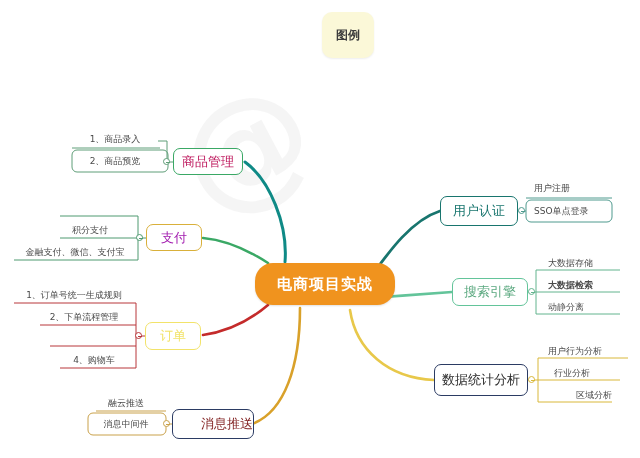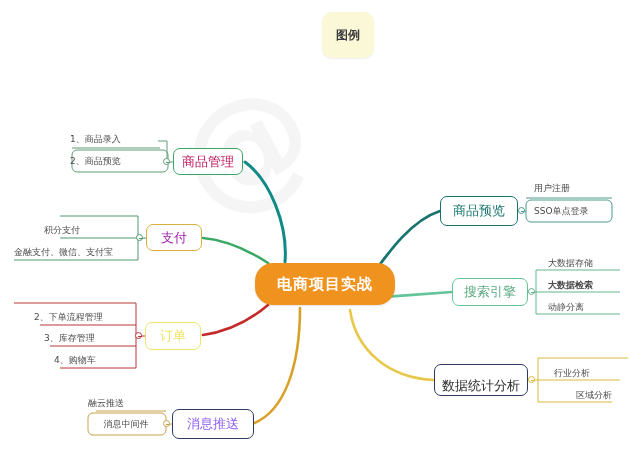--- a/index.html
+++ b/index.html
@@ -44,21 +44,21 @@
     font-size:13px;
   }
   .leaf{
     position:absolute;
     white-space:nowrap;
     font-size:9px;
     color:#4a4a4a;
     display:flex;align-items:center;
   }
   .leaf.right{justify-content:flex-start;}
-  .leaf.left{justify-content:flex-start;}
+  .leaf.left{justify-content:center;}
   .legend{
     position:absolute;
     background:#fbf8d8;
     border-radius:10px;
     display:flex;align-items:center;justify-content:center;
     font-size:12px;color:#3c3c3c;font-weight:bold;
     box-shadow:0 1px 2px rgba(0,0,0,0.07);
   }
   .dot{
     position:absolute;
@@ -157,42 +157,42 @@
   <div class="leaf left" style="left:14px;top:245px;width:122px;height:14px;">
     <span>金融支付、微信、支付宝</span>
   </div>
   <div class="leaf left" style="left:44px;top:223px;width:92px;height:14px;">
     <span>积分支付</span>
   </div>
 
   <div class="node main-node" style="left:145px;top:322px;width:56px;height:28px;border-color:#f2e36a;color:#f2e36a;">
     <span>订单</span>
   </div>
+  <div class="leaf left" style="left:14px;top:288px;width:120px;height:14px;">
+    <span>1、订单号统一生成规则</span>
+  </div>
   <div class="leaf left" style="left:34px;top:310px;width:100px;height:14px;">
     <span>2、下单流程管理</span>
   </div>
-  <div class="leaf left" style="left:44px;top:331px;width:90px;height:14px;">
-    <span>3、库存管理</span>
-  </div>
   <div class="leaf left" style="left:54px;top:353px;width:80px;height:14px;">
     <span>4、购物车</span>
   </div>
 
-  <div class="node main-node" style="left:172px;top:409px;width:82px;height:30px;border-color:#2b3b63;color:#8b5cf6;">
+  <div class="node main-node" style="left:172px;top:409px;width:82px;height:30px;border-color:#2b3b63;color:#7f1d1d;justify-content:flex-end;">
     <span>消息推送</span>
   </div>
   <div class="leaf left" style="left:88px;top:396px;width:76px;height:14px;">
     <span>融云推送</span>
   </div>
   <div class="leaf left" style="left:88px;top:417px;width:76px;height:14px;justify-content:center;">
     <span>消息中间件</span>
   </div>
 
   <div class="node main-node" style="left:440px;top:196px;width:78px;height:30px;border-color:#18756e;color:#18756e;">
-    <span>商品预览</span>
+    <span>用户认证</span>
   </div>
   <div class="leaf right" style="left:534px;top:181px;width:80px;height:14px;">
     <span>用户注册</span>
   </div>
   <div class="leaf right" style="left:534px;top:204px;width:84px;height:14px;">
     <span>SSO单点登录</span>
   </div>
 
   <div class="node main-node" style="left:452px;top:278px;width:76px;height:28px;border-color:#63c49a;color:#5aa87f;">
     <span>搜索引擎</span>
@@ -200,22 +200,25 @@
   <div class="leaf right" style="left:548px;top:256px;width:78px;height:14px;">
     <span>大数据存储</span>
   </div>
   <div class="leaf right" style="left:548px;top:278px;width:78px;height:14px;font-weight:bold;">
     <span>大数据检索</span>
   </div>
   <div class="leaf right" style="left:548px;top:300px;width:78px;height:14px;">
     <span>动静分离</span>
   </div>
 
-  <div class="node main-node" style="left:434px;top:364px;width:94px;height:32px;border-color:#2b3b63;color:#2b2b2b;align-items:flex-end;">
+  <div class="node main-node" style="left:434px;top:364px;width:94px;height:32px;border-color:#2b3b63;color:#2b2b2b;">
     <span>数据统计分析</span>
+  </div>
+  <div class="leaf right" style="left:548px;top:344px;width:86px;height:14px;">
+    <span>用户行为分析</span>
   </div>
   <div class="leaf right" style="left:554px;top:366px;width:80px;height:14px;">
     <span>行业分析</span>
   </div>
   <div class="leaf right" style="left:576px;top:388px;width:80px;height:14px;">
     <span>区域分析</span>
   </div>
 
   <div class="dot" style="left:163px;top:158px;border:1px solid #5f9e78;color:#5f9e78;"></div>
   <div class="dot" style="left:136px;top:234px;border:1px solid #4f9a70;color:#4f9a70;"></div>

